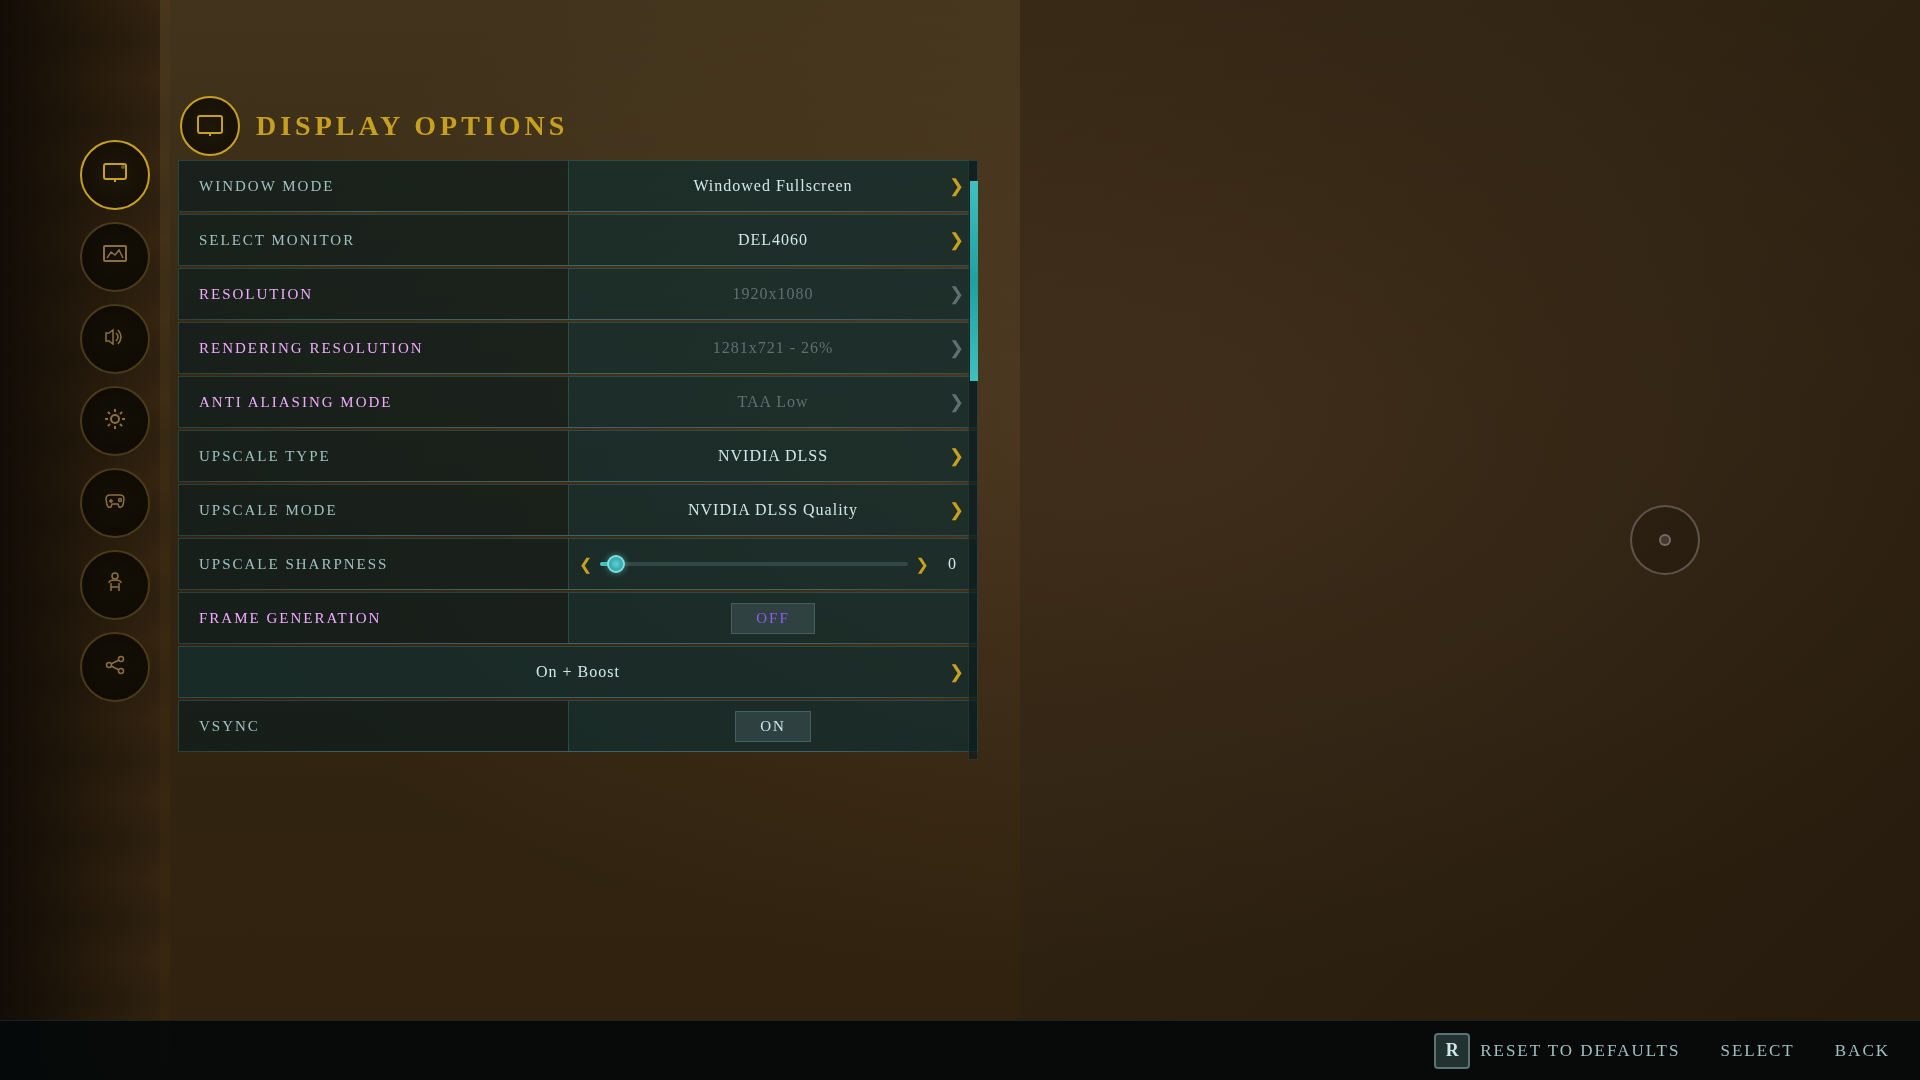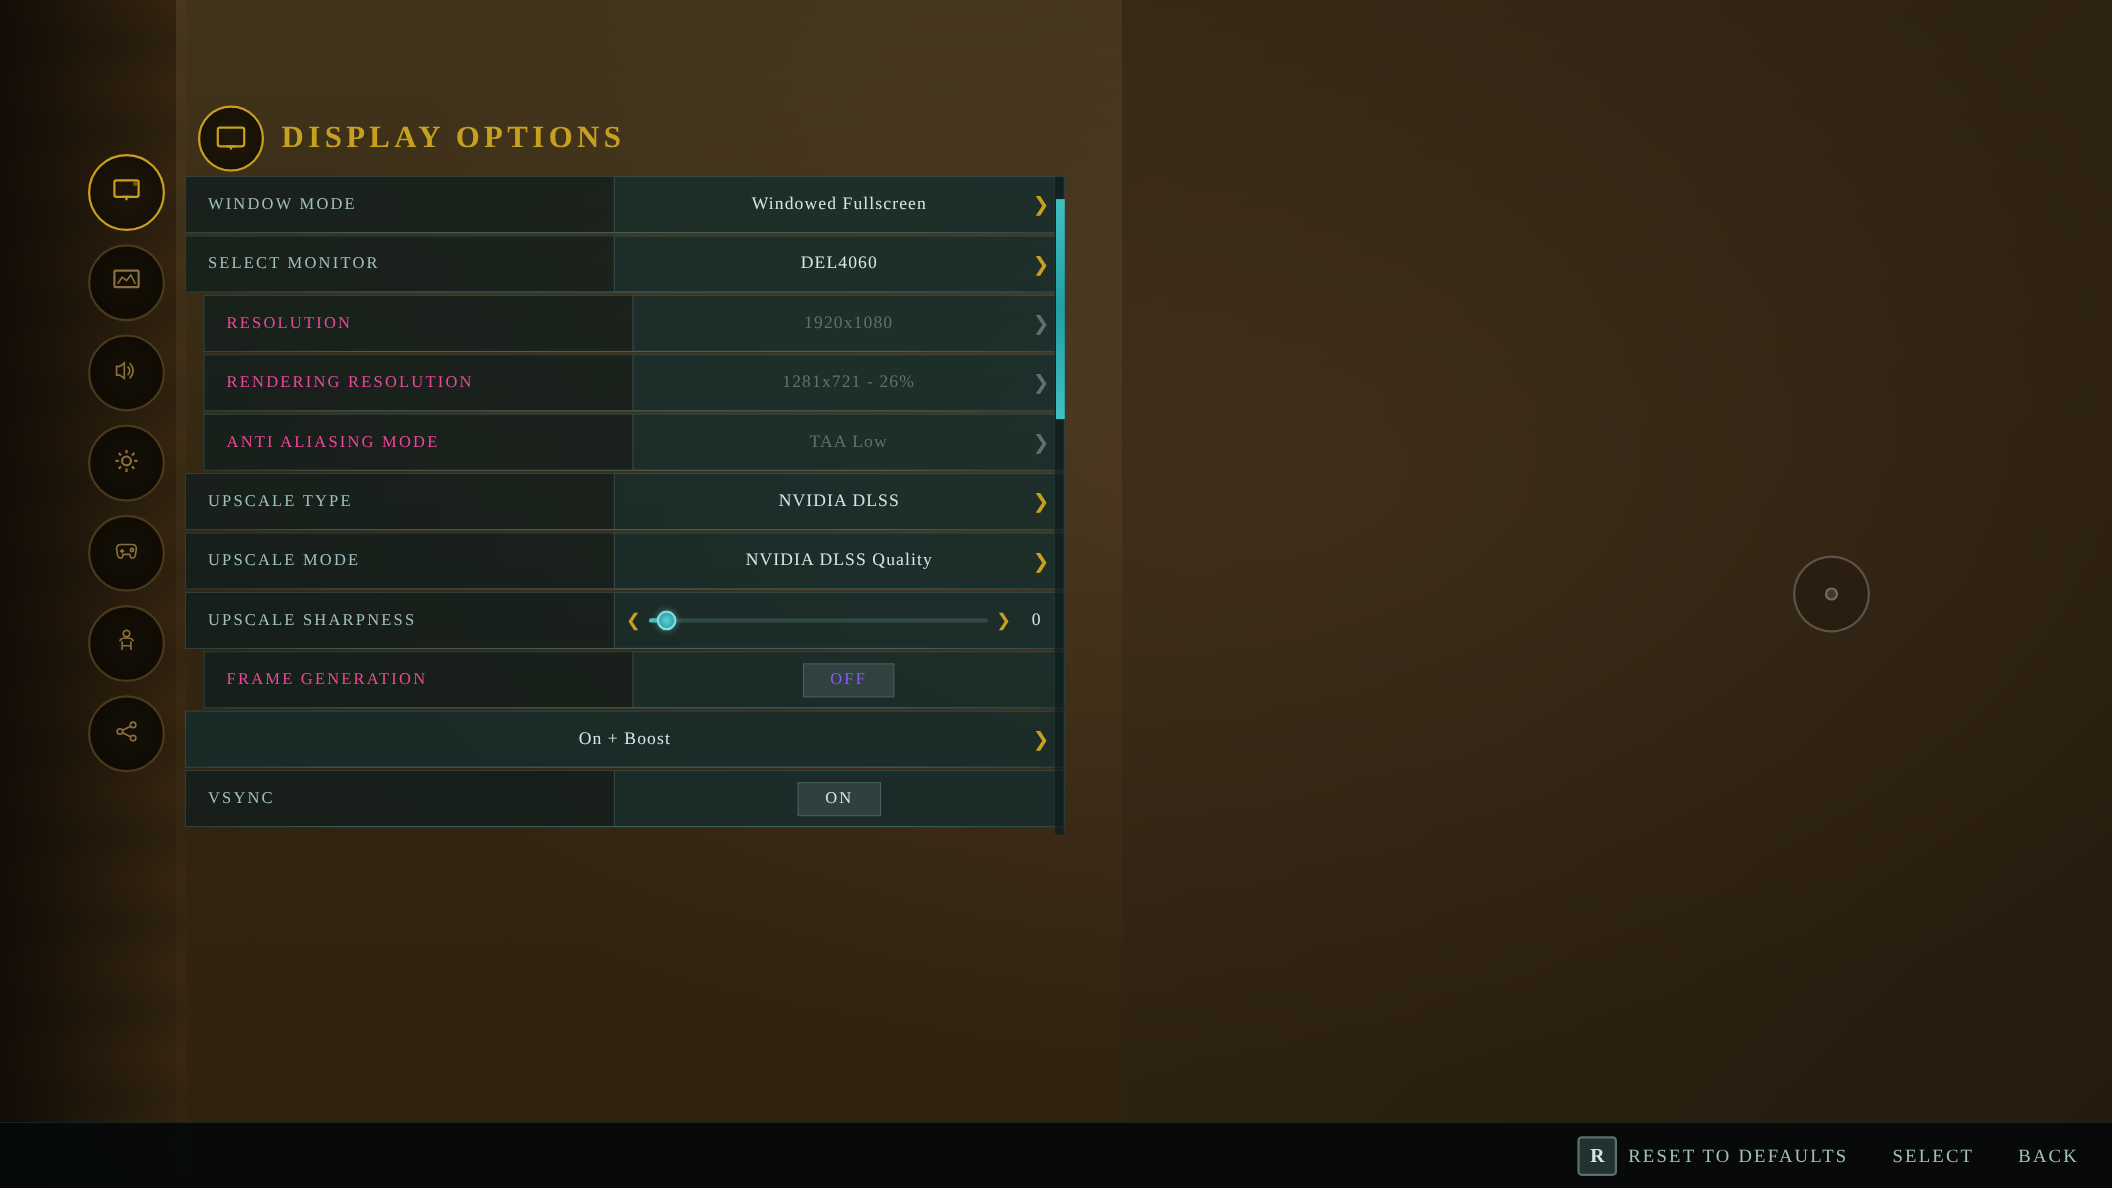--- a/index.html
+++ b/index.html
@@ -124,21 +124,21 @@
       font-size: 28px;
       font-weight: bold;
       letter-spacing: 4px;
       text-transform: uppercase;
       font-family: 'Georgia', serif;
     }
 
     
     .settings-panel {
       position: absolute;
-      left: 168px;
+      left: 178px;
       top: 160px;
       width: 800px;
       z-index: 10;
     }
 
     .setting-row {
       display: flex;
       align-items: stretch;
       margin-bottom: 2px;
       height: 52px;
@@ -154,22 +154,21 @@
       align-items: center;
       padding: 0 20px;
       color: #a0c0c0;
       font-size: 15px;
       letter-spacing: 2px;
       text-transform: uppercase;
       font-family: 'Georgia', serif;
     }
 
     .setting-label.dimmed {
-      color: #ec4899;
-      margin-left: 17px;
+      color: #f0abfc;
     }
 
     .setting-value {
       flex: 1;
       background: rgba(20, 45, 45, 0.8);
       border: 1px solid rgba(100, 140, 140, 0.3);
       display: flex;
       align-items: center;
       justify-content: center;
       color: #d0e8e8;

